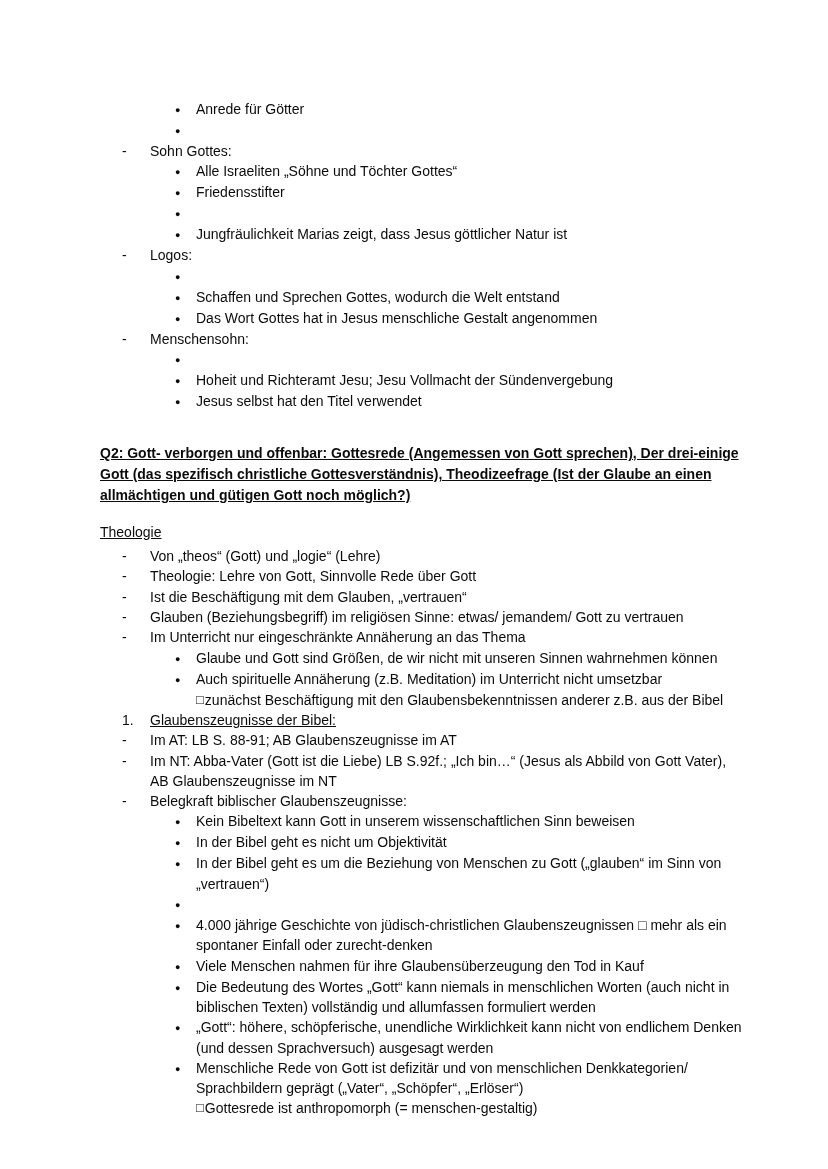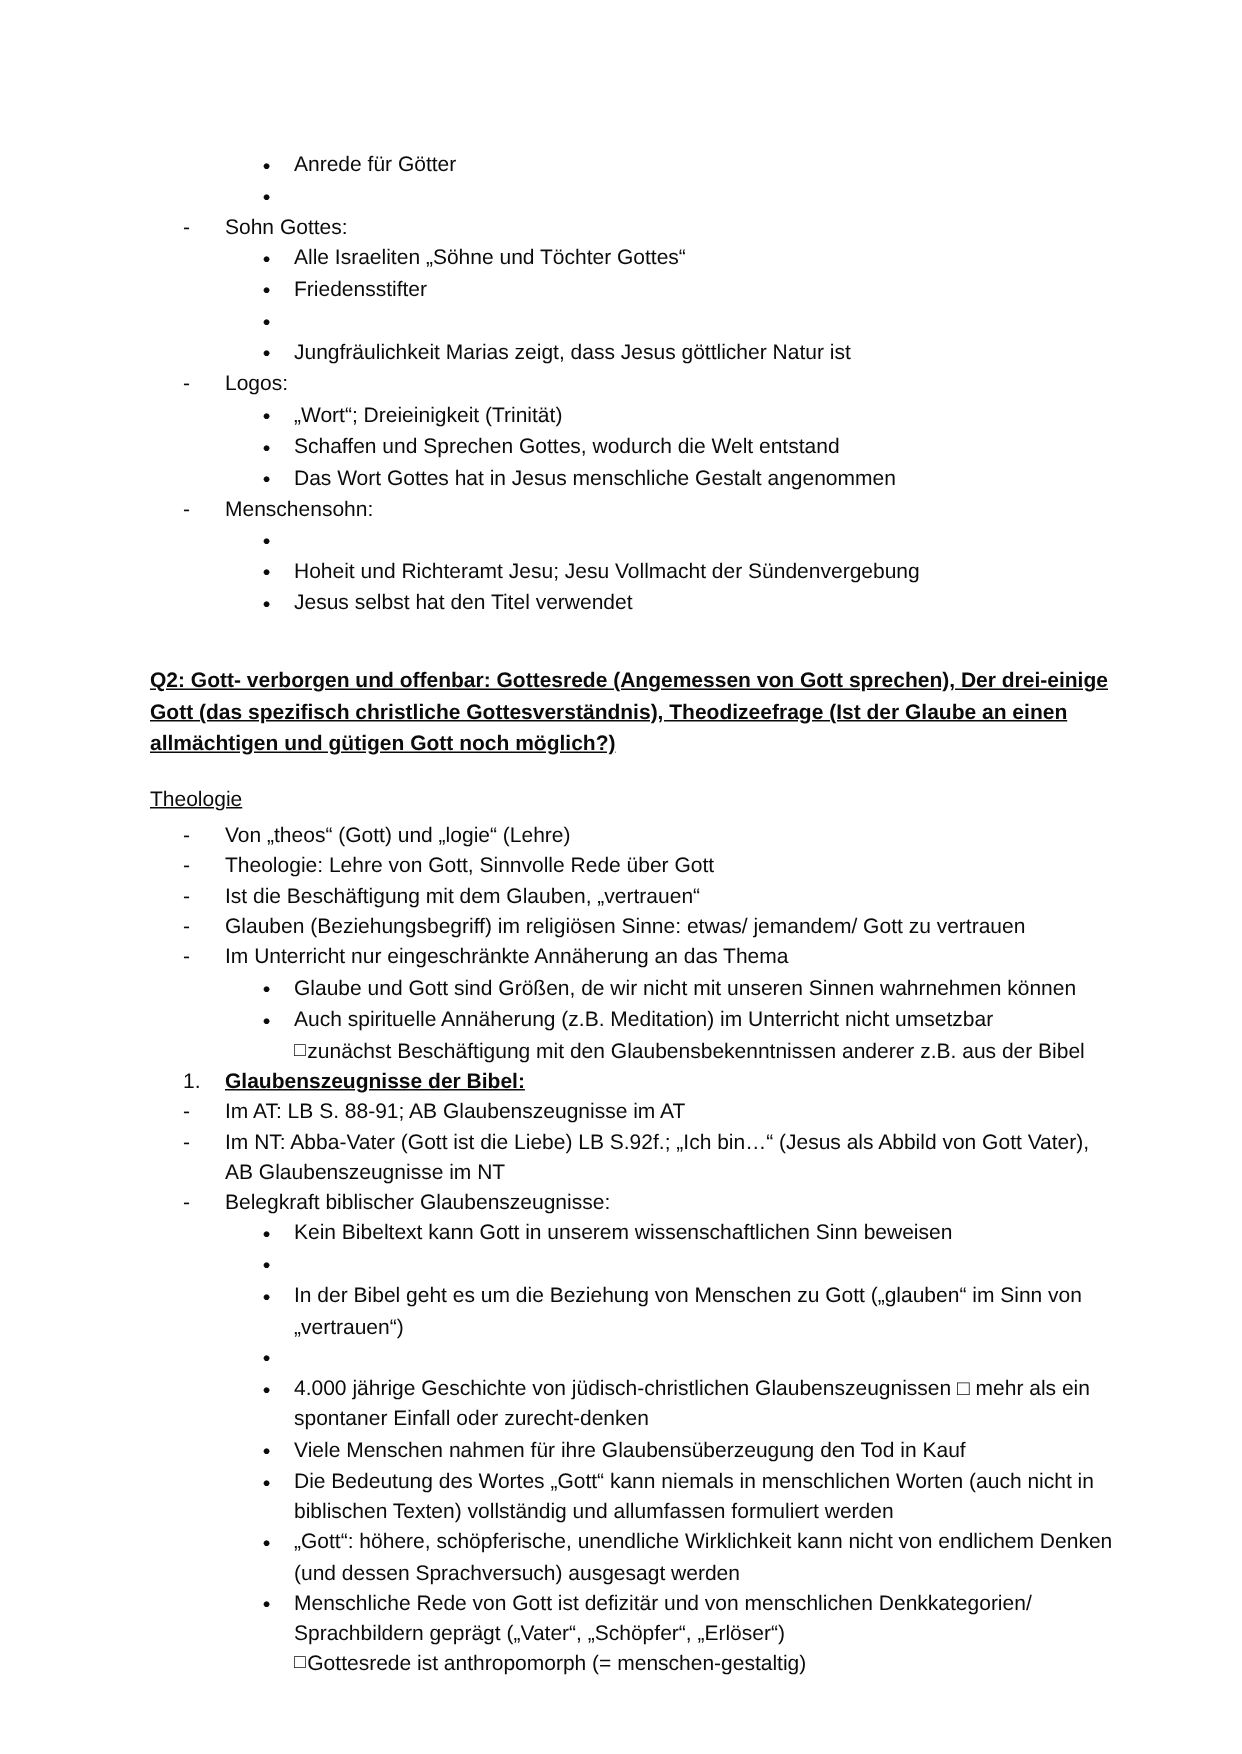--- a/index.html
+++ b/index.html
@@ -36,21 +36,21 @@
     padding-top: 1px;
   }
 
   .lvl-note { padding-left: 96px; }
   .lvl-note .marker {
     margin-right: 1px;
     font-size: 13px;
     line-height: 20px;
   }
 
-  .underline { text-decoration: underline; font-weight: bold; }
+  .underline { text-decoration: underline; }
 
   .q2-heading {
     font-weight: 700;
     text-decoration: underline;
     margin: 31px 0 16px 0;
     line-height: 1.5;
   }
   .sub-heading {
     text-decoration: underline;
     margin: 0 0 4px 0;
@@ -87,21 +87,20 @@
       <div class="item lvl-bullet">
         <span class="marker">●</span>
         <span class="text">Jungfräulichkeit Marias zeigt, dass Jesus göttlicher Natur ist</span>
       </div>
       <div class="item lvl-dash">
         <span class="marker">-</span>
         <span class="text">Logos:</span>
       </div>
       <div class="item lvl-bullet">
         <span class="marker">●</span>
-        <span class="text">„Wort“; Dreieinigkeit (Trinität)</span>
       </div>
       <div class="item lvl-bullet">
         <span class="marker">●</span>
         <span class="text">Schaffen und Sprechen Gottes, wodurch die Welt entstand</span>
       </div>
       <div class="item lvl-bullet">
         <span class="marker">●</span>
         <span class="text">Das Wort Gottes hat in Jesus menschliche Gestalt angenommen</span>
       </div>
       <div class="item lvl-dash">
@@ -173,20 +172,21 @@
       <div class="item lvl-dash">
         <span class="marker">-</span>
         <span class="text">Belegkraft biblischer Glaubenszeugnisse:</span>
       </div>
       <div class="item lvl-bullet">
         <span class="marker">●</span>
         <span class="text">Kein Bibeltext kann Gott in unserem wissenschaftlichen Sinn beweisen</span>
       </div>
       <div class="item lvl-bullet">
         <span class="marker">●</span>
+        <span class="text">In der Bibel geht es nicht um Objektivität</span>
       </div>
       <div class="item lvl-bullet">
         <span class="marker">●</span>
         <span class="text">In der Bibel geht es um die Beziehung von Menschen zu Gott („glauben“ im Sinn von „vertrauen“)</span>
       </div>
       <div class="item lvl-bullet">
         <span class="marker">●</span>
       </div>
       <div class="item lvl-bullet">
         <span class="marker">●</span>

